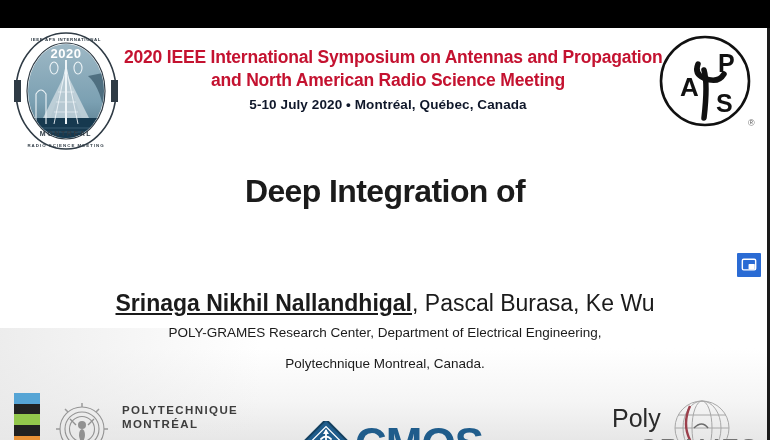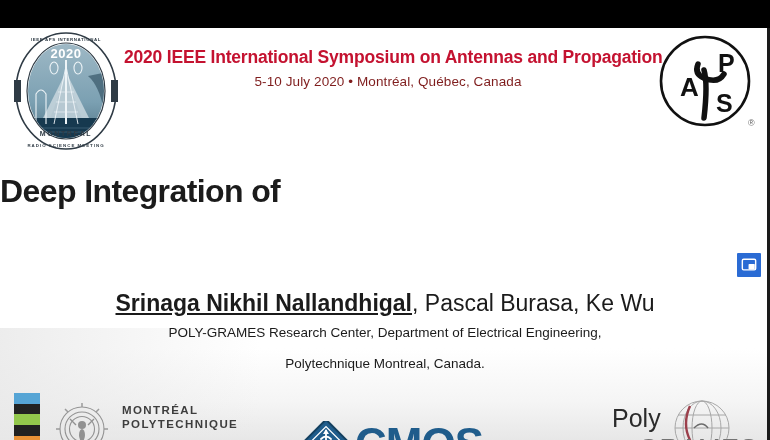--- a/index.html
+++ b/index.html
@@ -67,38 +67,40 @@
     font-size: 17.5px;
     line-height: 23px;
     color: #C41230;
     letter-spacing: -0.2px;
     white-space: nowrap;
   }
   .header-line3 {
     margin-top: 5px;
     font-family: "Liberation Sans", sans-serif;
     font-size: 13.5px;
-    color: #7f1d1d;
+    color: #0f172a;
     letter-spacing: 0.1px;
+    font-weight: bold;
   }
 
   .aps-logo {
     position: absolute;
     right: 14px;
     top: 6px;
     width: 98px;
     height: 98px;
   }
 
   
   .title-block {
     position: absolute;
     left: 0;
     top: 143px;
     width: 770px;
+    text-align: center;
   }
   .title-line {
     font-family: "Liberation Sans", sans-serif;
     font-weight: bold;
     color: #1b1b1b;
     letter-spacing: -0.6px;
     white-space: nowrap;
   }
   .title-line1 { font-size: 32px; line-height: 41px; }
   .title-line2 { font-size: 32px; line-height: 44px; }
@@ -301,20 +303,21 @@
 
           <path d="M22 92 L22 62 Q27 54 32 62 L32 92" fill="none" stroke="#eef4f7" stroke-width="1.1"></path>
         </g>
         <text x="52" y="26" text-anchor="middle" font-family="Liberation Sans, sans-serif" font-size="13" font-weight="bold" fill="#ffffff" letter-spacing="0.5">2020</text>
         <text x="52" y="104" text-anchor="middle" font-family="Liberation Sans, sans-serif" font-size="7" font-weight="bold" fill="#2f3b45" letter-spacing="1.6">MONTREAL</text>
       </svg>
     </div>
 
     <div class="header-text">
       <div class="header-line1">2020 IEEE International Symposium on Antennas and Propagation</div>
+      <div class="header-line2">and North American Radio Science Meeting</div>
       <div class="header-line3">5-10 July 2020 • Montréal, Québec, Canada</div>
     </div>
 
     <div class="aps-logo">
       <svg viewBox="0 0 98 98" width="98" height="98">
         <circle cx="47" cy="47" r="44" fill="#ffffff" stroke="#111111" stroke-width="2.6"></circle>
 
         <g stroke="#111111" fill="none" stroke-width="5.5" stroke-linecap="round">
           <path d="M46 36 Q50 50 46 84"></path>
           <path d="M46 44 Q36 40 40 30"></path>
@@ -361,22 +364,22 @@
       </g>
       <g fill="#4a4a4a">
         <circle cx="34" cy="30" r="4"></circle>
         <ellipse cx="34" cy="40" rx="3" ry="6"></ellipse>
         <path d="M28 30 L22 24 M40 30 L46 24" stroke="#4a4a4a" stroke-width="1.4" fill="none"></path>
       </g>
       <path d="M10 52 Q34 78 58 52" stroke="#6a6a6a" stroke-width="1.2" fill="none"></path>
       <path d="M6 48 Q34 84 62 48" stroke="#7a7a7a" stroke-width="1" fill="none"></path>
     </svg>
     <div class="poly-word">
+      <div>POLYTECHNIQUE</div>
       <div>MONTRÉAL</div>
-      <div>POLYTECHNIQUE</div>
     </div>
     <div class="poly-tag">
       <div>WORLD-CLASS</div>
       <div>ENGINEERING</div>
     </div>
   </div>
 
   <div class="ieee-logo">
     <svg viewBox="0 0 52 48" width="52" height="48" style="position:absolute;left:0;top:1px">
       <g transform="rotate(45 26 24)">

